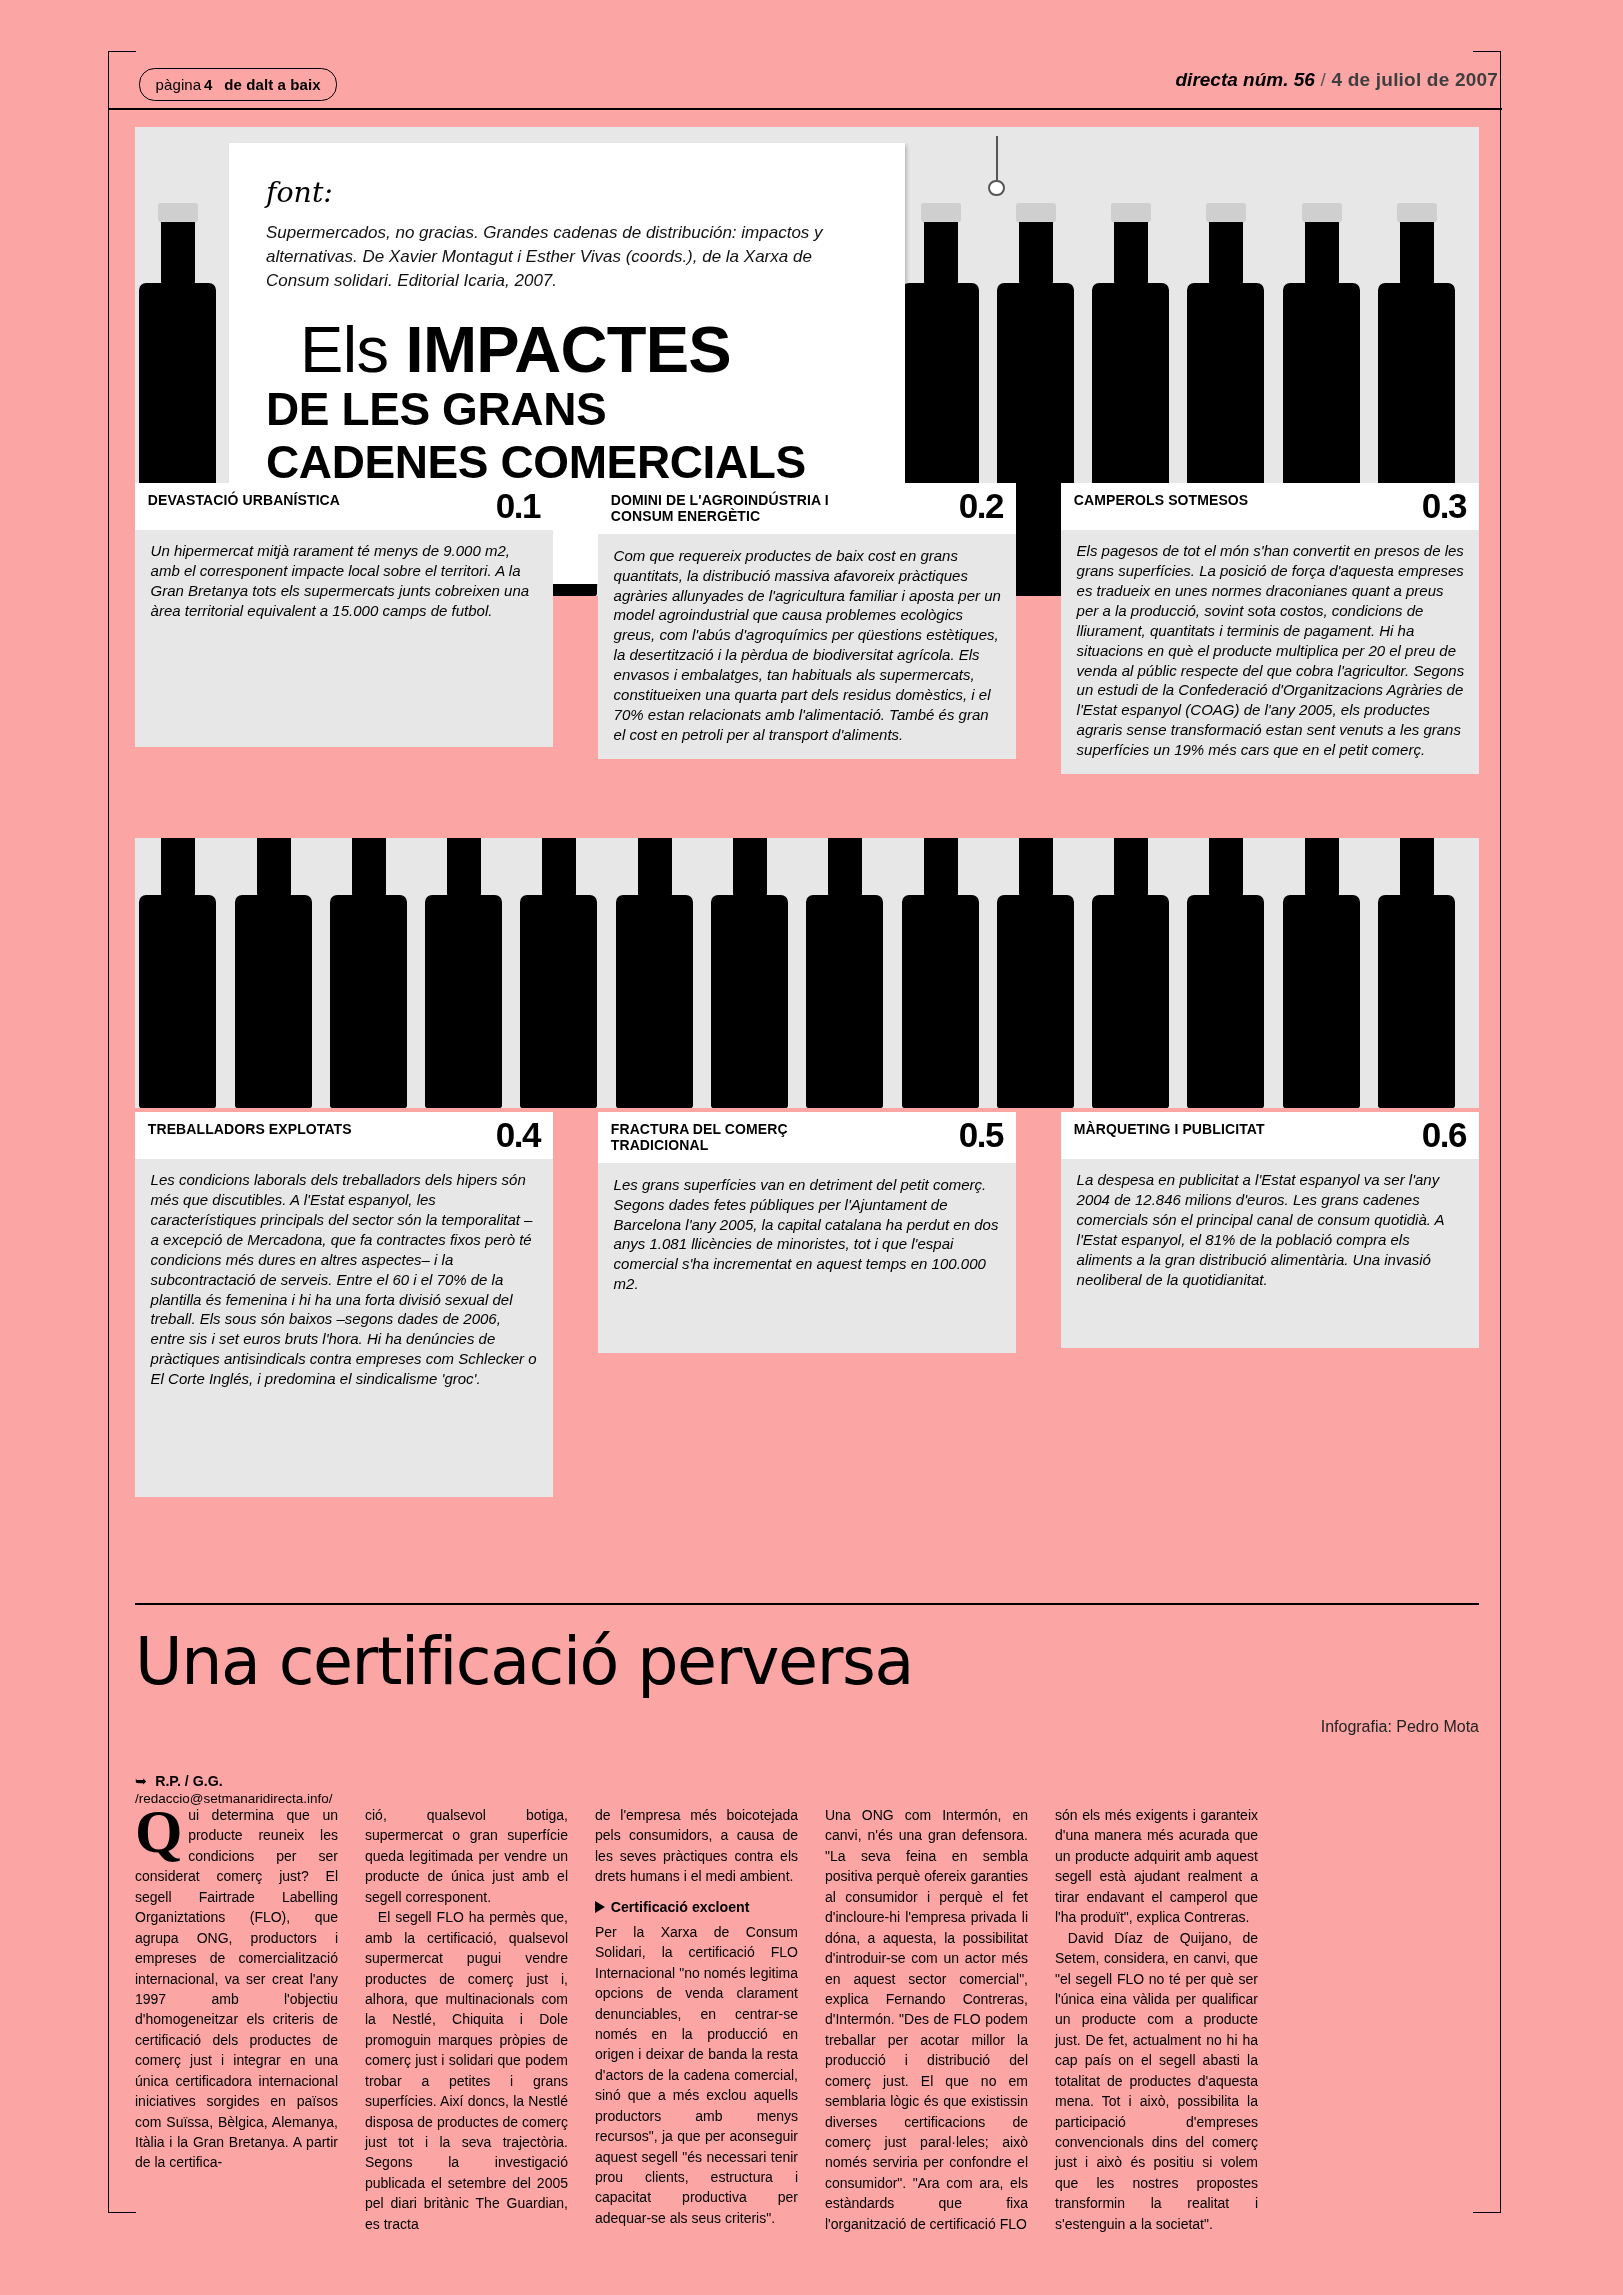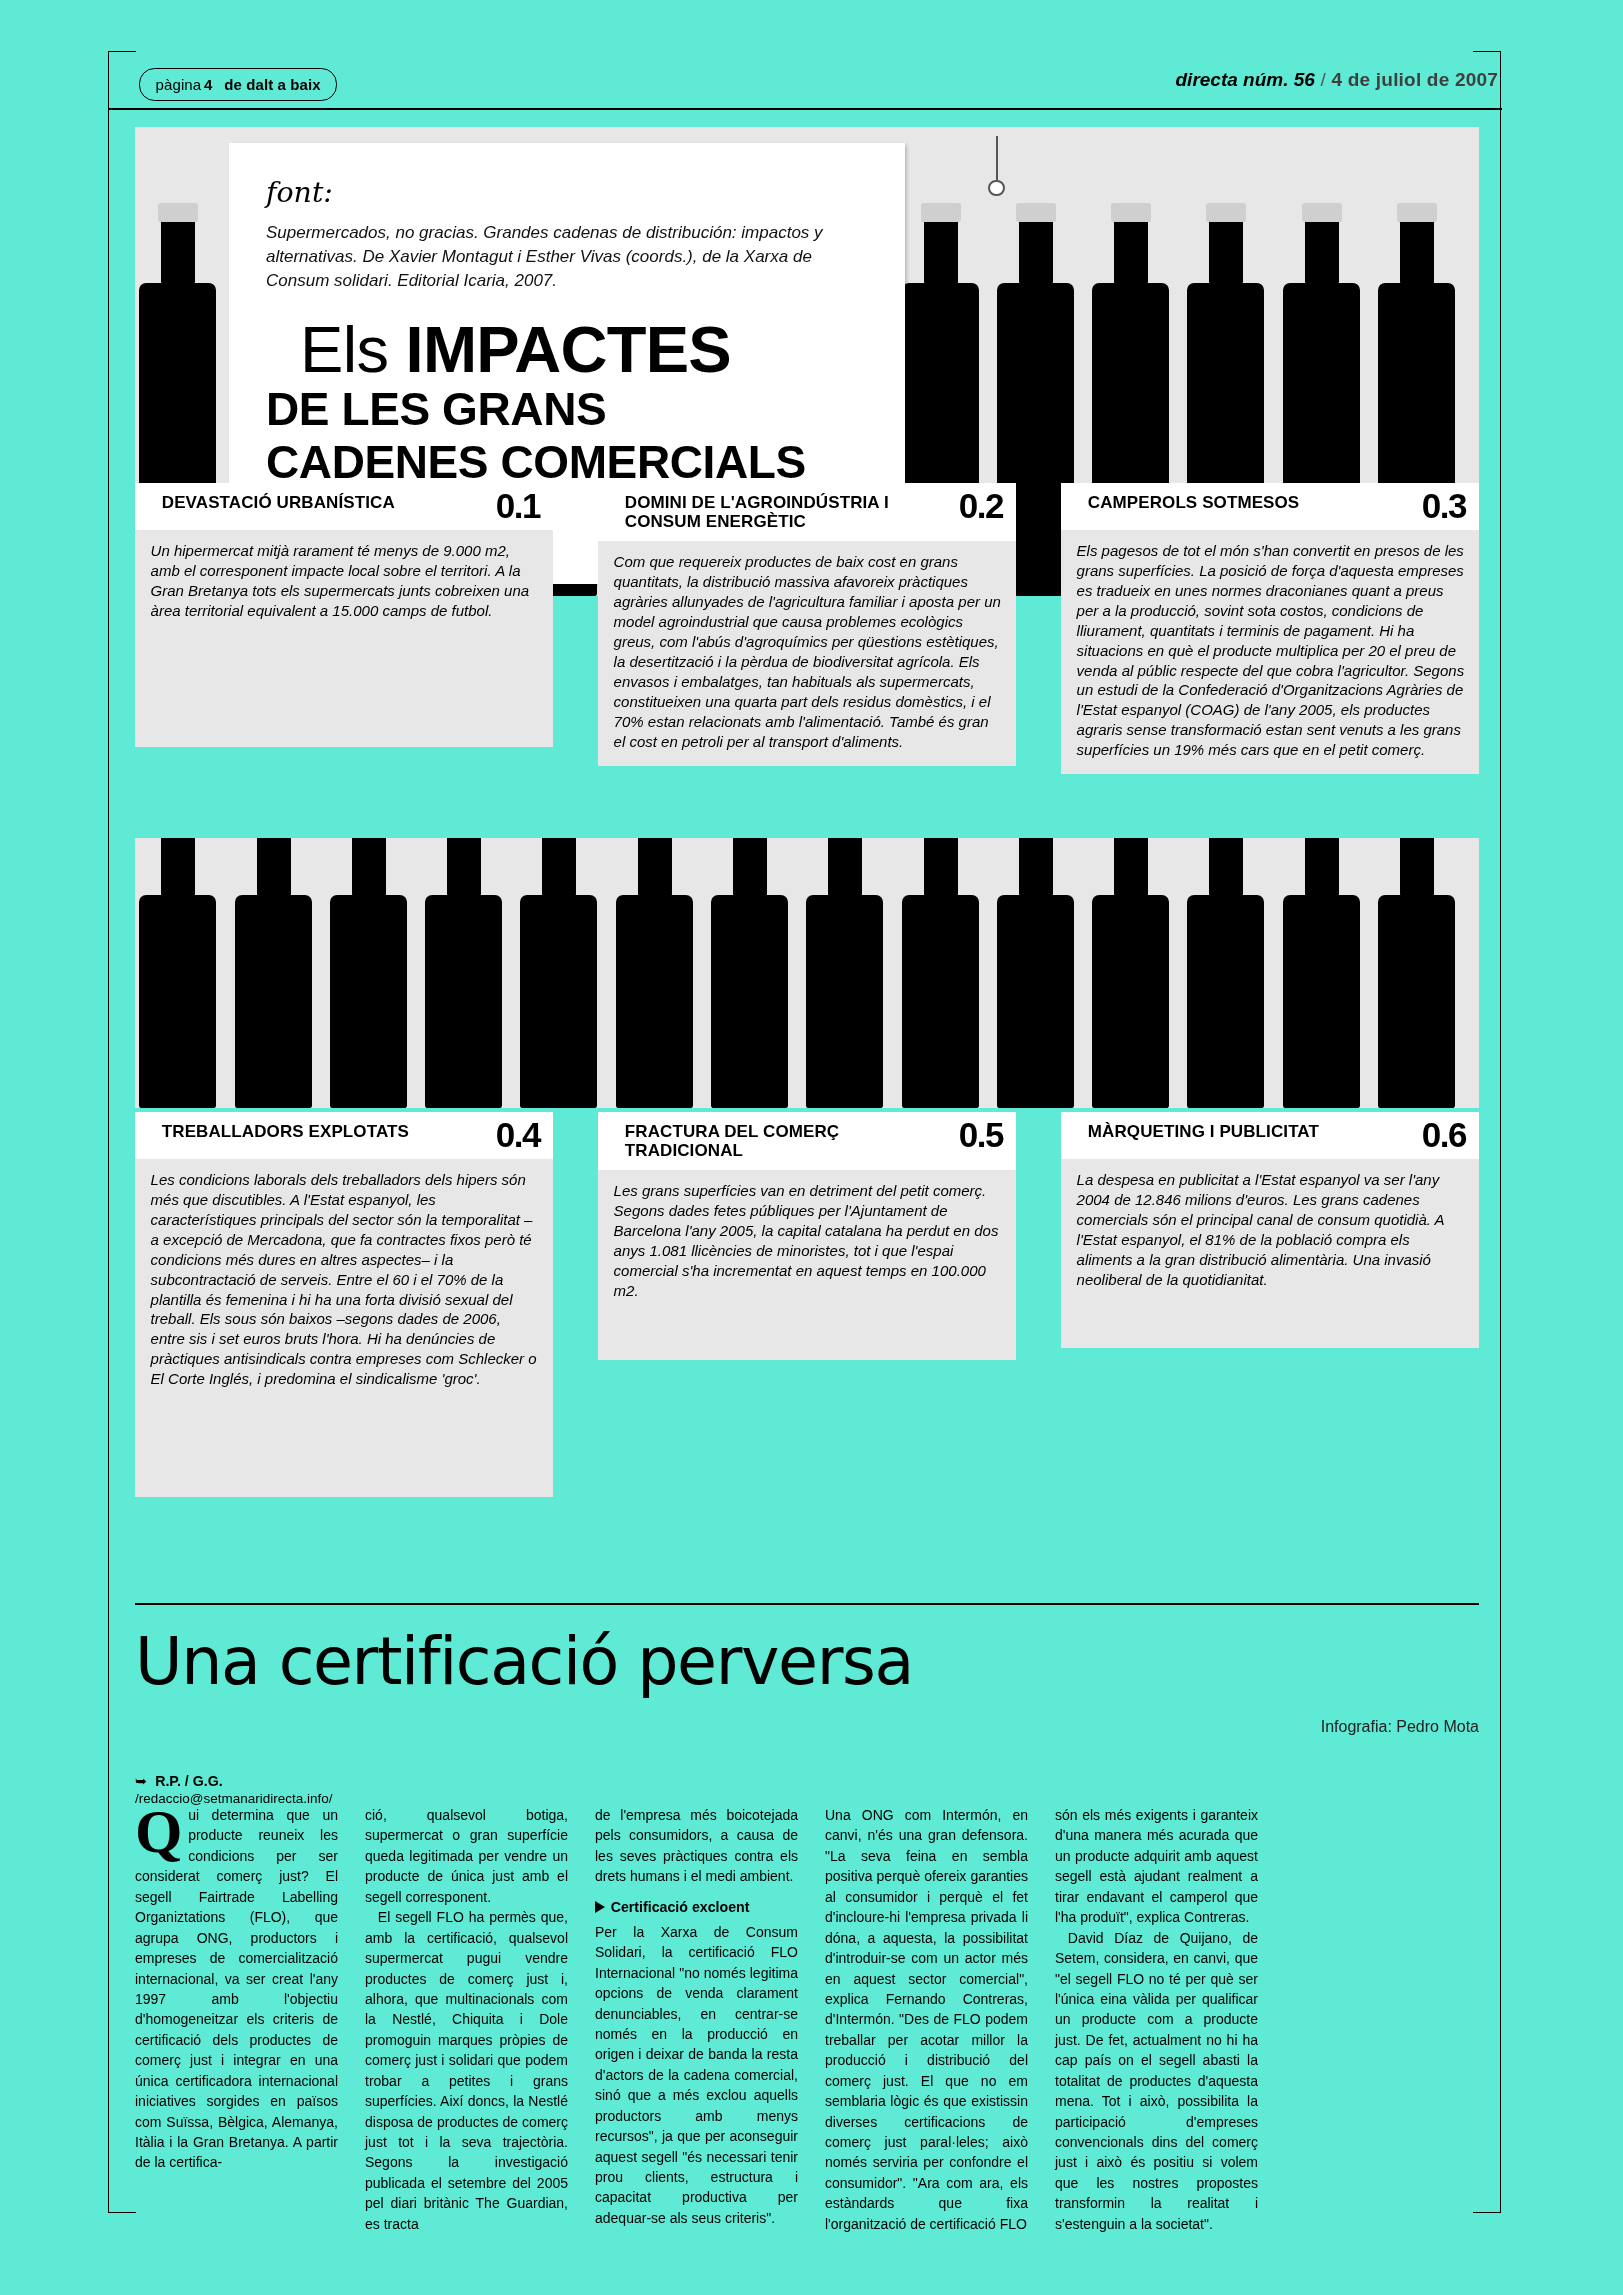--- a/index.html
+++ b/index.html
@@ -1,17 +1,17 @@
 <!DOCTYPE html>
 <html style="font-size:11.4px"><head>
 <meta charset="utf-8">
 <style>
   html,body{margin:0;padding:0;background:#ffffff;}
   body{width:1623px;height:2295px;font-family:"Liberation Sans",sans-serif;color:#000;}
-  .page{position:relative;width:1623px;height:2295px;overflow:hidden;background:#5eead4;}
+  .page{position:relative;width:1623px;height:2295px;overflow:hidden;background:#fca5a5;}
 
   
   .frame-left{position:absolute;left:108px;top:51px;width:1.4px;height:2162px;background:#000;}
   .frame-right{position:absolute;left:1500px;top:51px;width:1.4px;height:2162px;background:#000;}
   .frame-tl{position:absolute;left:108px;top:51px;width:28.4px;height:1.4px;background:#000;}
   .frame-tr{position:absolute;left:1473px;top:51px;width:28.4px;height:1.4px;background:#000;}
   .frame-bl{position:absolute;left:108px;top:2212px;width:28.4px;height:1.4px;background:#000;}
   .frame-br{position:absolute;left:1473px;top:2212px;width:28.4px;height:1.4px;background:#000;}
 
   
@@ -51,21 +51,21 @@
      clip-path:polygon(50% 0%,58% 16%,75% 6%,76% 26%,94% 22%,87% 40%,106% 45%,92% 58%,107% 70%,88% 76%,96% 94%,77% 90%,74% 108%,58% 96%,50% 113%,42% 96%,26% 108%,23% 90%,4% 94%,12% 76%,-7% 70%,8% 58%,-6% 45%,13% 40%,6% 22%,24% 26%,25% 6%,42% 16%);}
 
   
   .cards{position:absolute;left:0;width:1344px;}
   .cards1{top:356px;}
   .cards2{top:985px;}
   .card{position:absolute;width:418px;background:#fff;}
   .card.c2{left:463px;}
   .card.c3{left:926px;}
   .card-head{display:flex;justify-content:space-between;align-items:flex-start;padding:10px 12.8px 2.8px 12.8px;}
-  .card-title{font-size:17px;font-weight:bold;line-height:1.12;text-transform:uppercase;letter-spacing:0.1px;max-width:277px;margin-left:14px;}
+  .card-title{font-size:14px;font-weight:bold;line-height:1.12;text-transform:uppercase;letter-spacing:0.1px;max-width:277px;}
   .card-num{font-size:35px;font-weight:bold;line-height:.8;letter-spacing:-1.4px;margin-top:-1.4px;}
   .card-body{background:#e7e7e7;margin:7.1px 0 0 0;padding:11.4px 14.2px 14.2px 15.6px;font-size:15px;line-height:1.33;font-style:italic;}
 
   .credit{position:absolute;right:0;top:1591px;font-size:16px;color:#222;}
 
   
   .sec{position:absolute;left:135px;top:1614px;width:1344px;}
   .sec-rule{position:absolute;left:0;top:-11.4px;width:1344px;height:2.1px;background:#000;}
   .head1{font-family:"DejaVu Sans",sans-serif;font-size:65px;line-height:1.0;letter-spacing:-1.4px;margin:15px 0 0 0;font-weight:400;}
   .head2{font-family:"DejaVu Sans",sans-serif;font-size:29px;line-height:1.15;margin-top:10px;font-weight:400;letter-spacing:-0.3px;}

